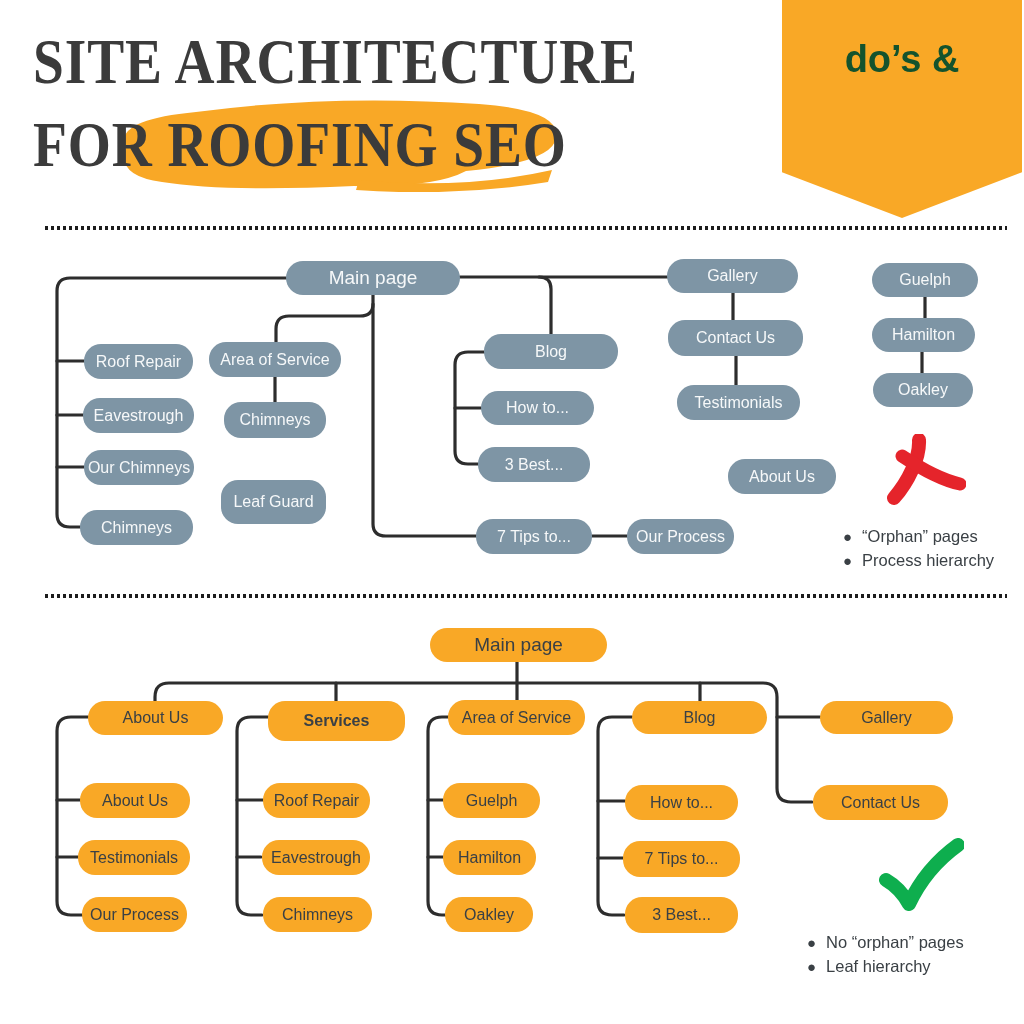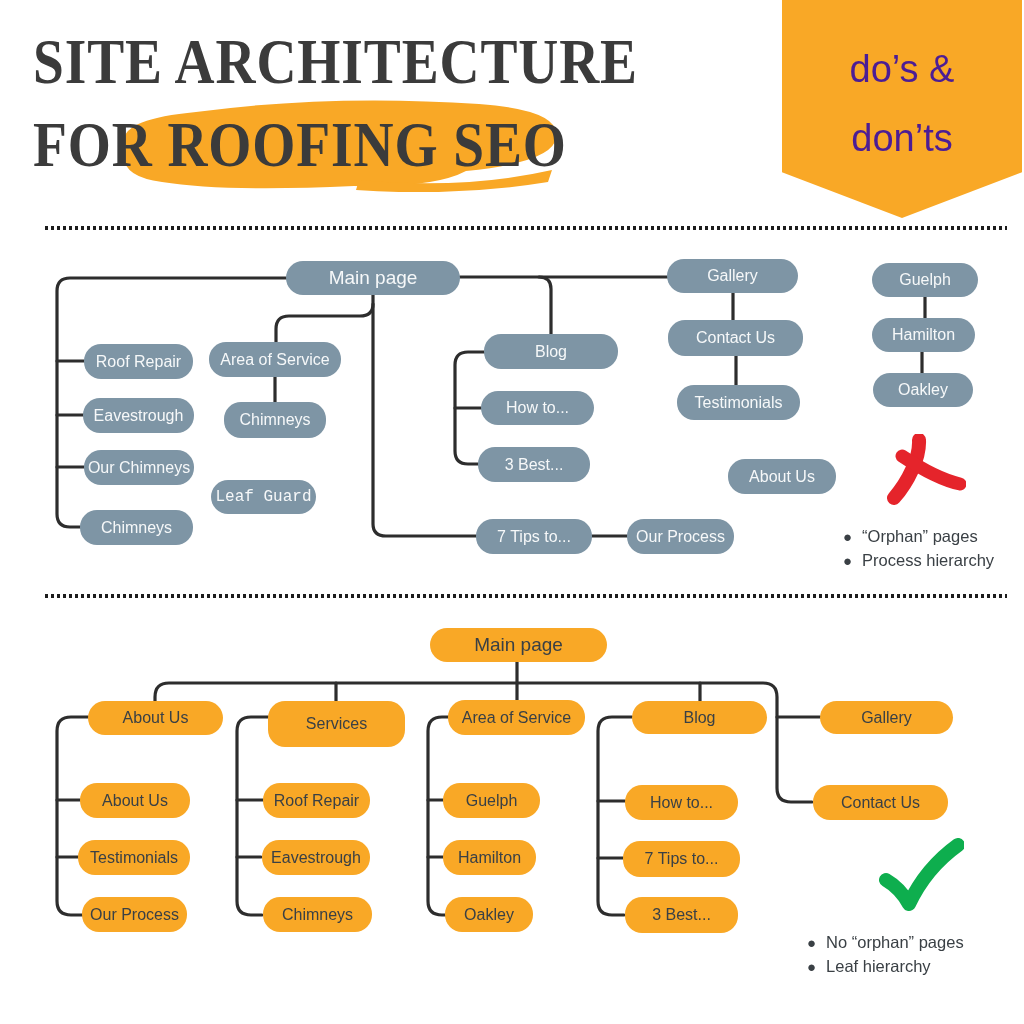--- a/index.html
+++ b/index.html
@@ -9,21 +9,21 @@
   
   .title-line{position:absolute;left:33px;color:#3b3b3b;font-family:"Liberation Serif",serif;
               font-weight:700;font-size:63px;line-height:1;letter-spacing:1px;white-space:nowrap;
               transform:scaleX(0.88);transform-origin:left top;z-index:2;}
   .title-line1{top:31px;}
   .title-line2{top:114px;}
   .highlight-blob{position:absolute;left:104px;top:96px;width:462px;height:96px;z-index:1;}
   .badge{position:absolute;left:782px;top:0;width:240px;height:218px;background:#F9A826;
          clip-path:polygon(0 0,100% 0,100% 79%,50% 100%,0 79%);display:flex;flex-direction:column;
          align-items:center;justify-content:flex-start;padding-top:30px;box-sizing:border-box;z-index:2;}
-  .badge span{color:#4c1d95;font-weight:400;font-size:38px;line-height:1.55;margin-top:10px;}
+  .badge span{color:#14532d;font-weight:700;font-size:38px;line-height:1.55;}
 
   
   .dotted{position:absolute;left:45px;width:962px;height:4px;
           background:repeating-linear-gradient(90deg,#1c1c1c 0 3px,transparent 3px 6px);}
   .dotted-1{top:226px;}
   .dotted-2{top:594px;}
 
   
   .n{position:absolute;display:flex;align-items:center;justify-content:center;border-radius:17px;
      font-size:16px;font-weight:500;white-space:nowrap;box-sizing:border-box;z-index:3;}
@@ -52,21 +52,20 @@
     <svg width="462" height="96" viewBox="0 0 462 96">
       <path fill="#F9A826" d="M22 52 Q8 24 92 16 Q225 -2 375 8 Q458 14 452 42 Q449 66 362 75 Q330 92 250 90 Q120 96 58 86 Q12 80 22 52 Z"></path>
       <path fill="#F9A826" d="M255 84 Q360 94 448 74 L444 86 Q352 101 252 94 Z"></path>
     </svg>
   </div>
   <div class="title-line title-line1">SITE ARCHITECTURE</div>
   <div class="title-line title-line2"><span>FOR </span><span>ROOFING SEO</span></div>
 
   <div class="badge">
     <span>do’s &amp;</span>
-    <span>don’ts</span>
   </div>
 
   <div class="dotted dotted-1"></div>
   <div class="dotted dotted-2"></div>
 
   <svg class="lines" viewBox="0 0 1024 1024" fill="none" stroke="#2d2d2d" stroke-width="3.2" stroke-linecap="round">
     <path d="M286 278 H70 Q57 278 57 291 V514 Q57 527 70 527 H80"></path>
     <path d="M57 361 H84"></path>
     <path d="M57 415 H84"></path>
     <path d="M57 467 H84"></path>
@@ -93,21 +92,21 @@
   <div class="n slate" style="left:873px;top:373px;width:100px;height:34px;">Oakley</div>
   <div class="n slate" style="left:84px;top:344px;width:109px;height:35px;">Roof Repair</div>
   <div class="n slate" style="left:209px;top:342px;width:132px;height:35px;">Area of Service</div>
   <div class="n slate" style="left:484px;top:334px;width:134px;height:35px;">Blog</div>
   <div class="n slate" style="left:83px;top:398px;width:111px;height:35px;">Eavestrough</div>
   <div class="n slate" style="left:224px;top:402px;width:102px;height:36px;">Chimneys</div>
   <div class="n slate" style="left:481px;top:391px;width:113px;height:34px;">How to...</div>
   <div class="n slate" style="left:84px;top:450px;width:110px;height:35px;">Our Chimneys</div>
   <div class="n slate" style="left:478px;top:447px;width:112px;height:35px;">3 Best...</div>
   <div class="n slate" style="left:728px;top:459px;width:108px;height:35px;">About Us</div>
-  <div class="n slate" style="left:211px;top:480px;width:105px;height:34px;font-family:Liberation Mono, monospace;">Leaf Guard</div>
+  <div class="n slate" style="left:221px;top:480px;width:105px;height:44px;">Leaf Guard</div>
   <div class="n slate" style="left:80px;top:510px;width:113px;height:35px;">Chimneys</div>
   <div class="n slate" style="left:476px;top:519px;width:116px;height:35px;">7 Tips to...</div>
   <div class="n slate" style="left:627px;top:519px;width:107px;height:35px;">Our Process</div>
 
   <div class="verdict-icon" style="left:886px;top:434px;width:80px;height:72px;">
     <svg width="80" height="72" viewBox="0 0 80 72" fill="none" stroke="#E5242B" stroke-linecap="round">
       <path d="M33 6 C34 24 22 48 8 64" stroke-width="14"></path>
       <path d="M16 22 C34 34 56 46 74 50" stroke-width="13"></path>
     </svg>
   </div>
@@ -135,21 +134,21 @@
     <path d="M449 717 H442 Q428 717 428 731 V901 Q428 915 442 915 H445"></path>
     <path d="M428 800 H443"></path>
     <path d="M428 857 H443"></path>
     <path d="M632 717 H612 Q598 717 598 731 V901 Q598 915 612 915 H624"></path>
     <path d="M598 801 H625"></path>
     <path d="M598 858 H623"></path>
   </svg>
 
   <div class="n amber main-node" style="left:430px;top:628px;width:177px;height:34px;">Main page</div>
   <div class="n amber" style="left:88px;top:701px;width:135px;height:34px;">About Us</div>
-  <div class="n amber" style="left:268px;top:701px;width:137px;height:46px;">Services</div>
+  <div class="n amber" style="left:268px;top:701px;width:137px;height:40px;font-weight:bold;">Services</div>
   <div class="n amber" style="left:448px;top:700px;width:137px;height:35px;">Area of Service</div>
   <div class="n amber" style="left:632px;top:701px;width:135px;height:33px;">Blog</div>
   <div class="n amber" style="left:820px;top:701px;width:133px;height:33px;">Gallery</div>
   <div class="n amber" style="left:80px;top:783px;width:110px;height:35px;">About Us</div>
   <div class="n amber" style="left:263px;top:783px;width:107px;height:35px;">Roof Repair</div>
   <div class="n amber" style="left:443px;top:783px;width:97px;height:35px;">Guelph</div>
   <div class="n amber" style="left:625px;top:785px;width:113px;height:35px;">How to...</div>
   <div class="n amber" style="left:813px;top:785px;width:135px;height:35px;">Contact Us</div>
   <div class="n amber" style="left:78px;top:840px;width:112px;height:35px;">Testimonials</div>
   <div class="n amber" style="left:262px;top:840px;width:108px;height:35px;">Eavestrough</div>

